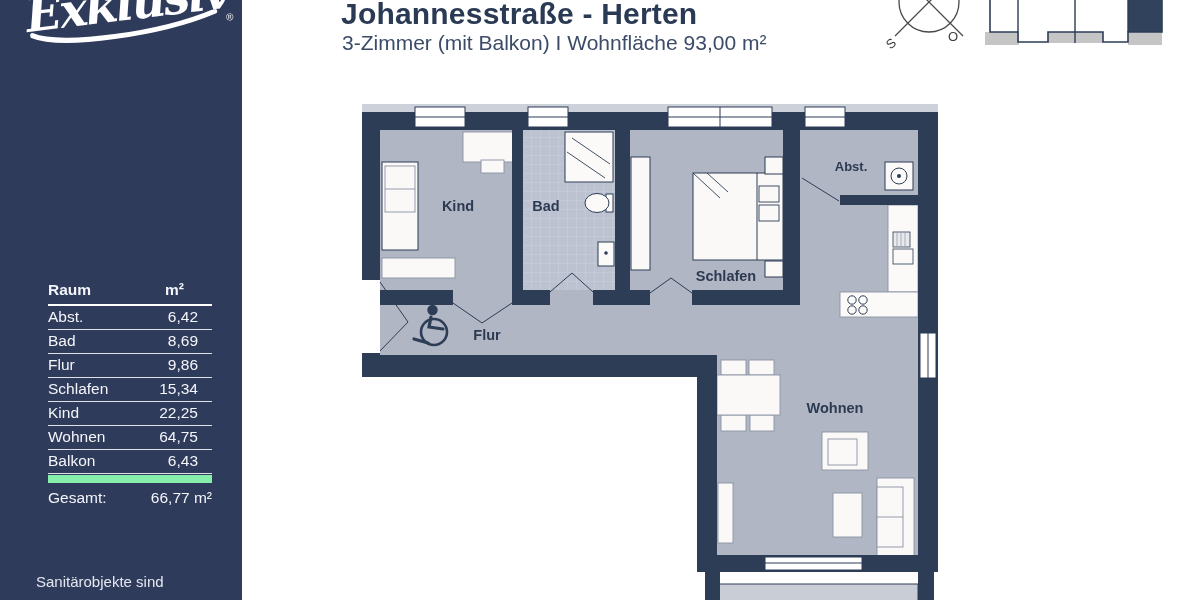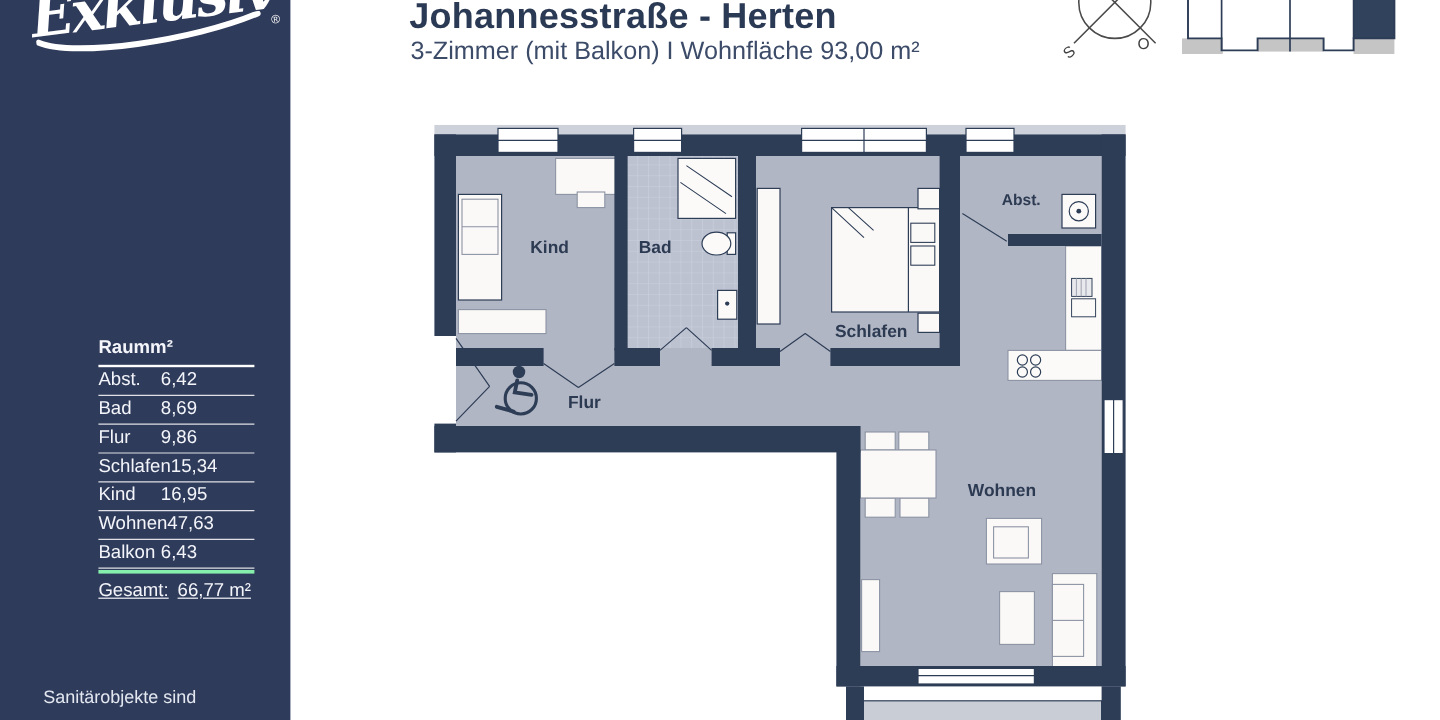--- a/index.html
+++ b/index.html
@@ -8,25 +8,25 @@
   
   .sidebar{position:absolute;left:0;top:0;width:242px;height:600px;background:#2f3b5a;}
   .logo{position:absolute;left:26px;top:-24px;width:200px;height:70px;transform:rotate(-7deg);color:#fff;}
   .logo-text{font-family:"DejaVu Serif",serif;font-style:italic;font-weight:700;font-size:47px;
              letter-spacing:-2px;white-space:nowrap;}
   .logo-swoosh{position:absolute;left:2px;top:44px;}
   .reg-mark{position:absolute;right:-6px;top:48px;font-size:10px;font-family:"Liberation Sans",sans-serif;
             font-style:normal;}
   .room-table{position:absolute;left:48px;top:279px;width:164px;color:#f3f5fa;font-size:15.5px;}
   .trow{display:flex;justify-content:space-between;align-items:baseline;
-        padding:2px 0 3px 0;border-bottom:1px solid rgba(255,255,255,.85);margin-left:34px;}
-  .trow .area{width:64px;text-align:left;padding-right:14px;}
+        padding:2px 0 3px 0;border-bottom:1px solid rgba(255,255,255,.85);}
+  .trow .area{width:64px;text-align:right;padding-right:14px;}
   .trow.thead{font-weight:700;border-bottom:2.5px solid #fff;padding-bottom:5px;}
   .trow.thead .area{padding-right:28px;}
-  .trow.total{border-bottom:none;border-top:3px solid #86efac;margin-top:1px;padding-top:6px;text-decoration:underline;}
+  .trow.total{border-bottom:none;border-top:8px solid #86efac;margin-top:1px;padding-top:6px;}
   .trow.total .area{padding-right:0;}
   .disclaimer{position:absolute;left:36px;top:572px;width:200px;font-size:15px;line-height:19.5px;
               color:#e2e7f0;}
   
   .page-title{position:absolute;left:341px;top:-3px;font-size:30px;font-weight:700;color:#2b3a54;
               letter-spacing:.2px;white-space:nowrap;}
   .page-subtitle{position:absolute;left:342px;top:31px;font-size:21px;color:#3c4b68;white-space:nowrap;text-align:right;}
   .compass{position:absolute;left:875px;top:0;}
   .keyplan{position:absolute;left:985px;top:0;}
   .plan{position:absolute;left:360px;top:104px;}
@@ -64,25 +64,25 @@
       <div class="trow">
         <span class="room">Flur</span>
         <span class="area">9,86</span>
       </div>
       <div class="trow">
         <span class="room">Schlafen</span>
         <span class="area">15,34</span>
       </div>
       <div class="trow">
         <span class="room">Kind</span>
-        <span class="area">16,95</span>
+        <span class="area">22,25</span>
       </div>
       <div class="trow">
         <span class="room">Wohnen</span>
-        <span class="area">47,63</span>
+        <span class="area">64,75</span>
       </div>
       <div class="trow">
         <span class="room">Balkon</span>
         <span class="area">6,43</span>
       </div>
       <div class="trow total">
         <span class="room">Gesamt:</span>
         <span class="area">66,77 m²</span>
       </div>
     </div>

